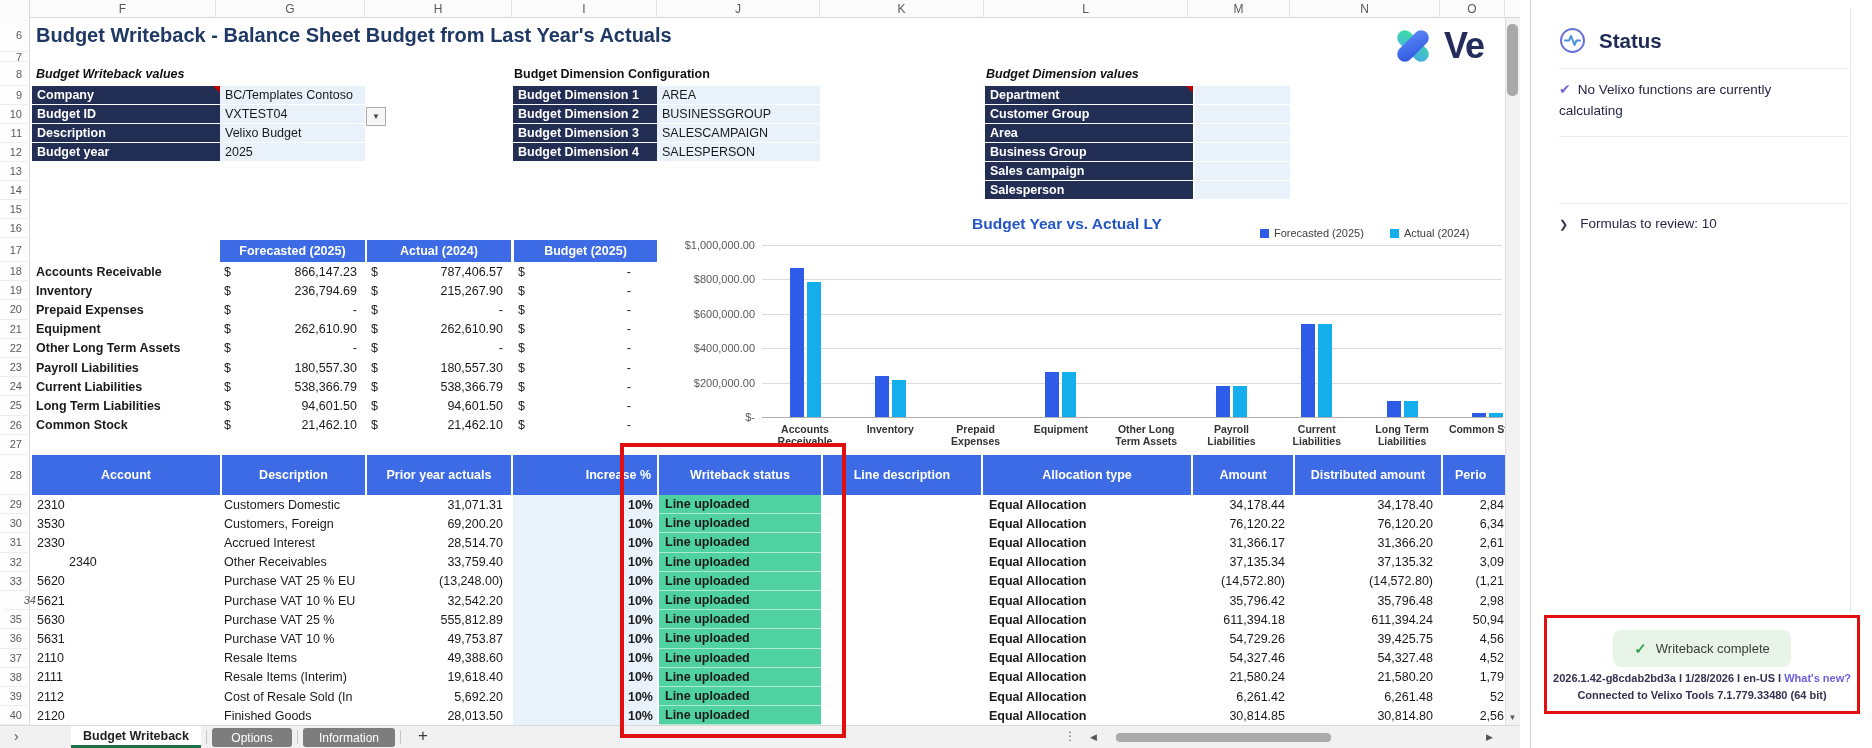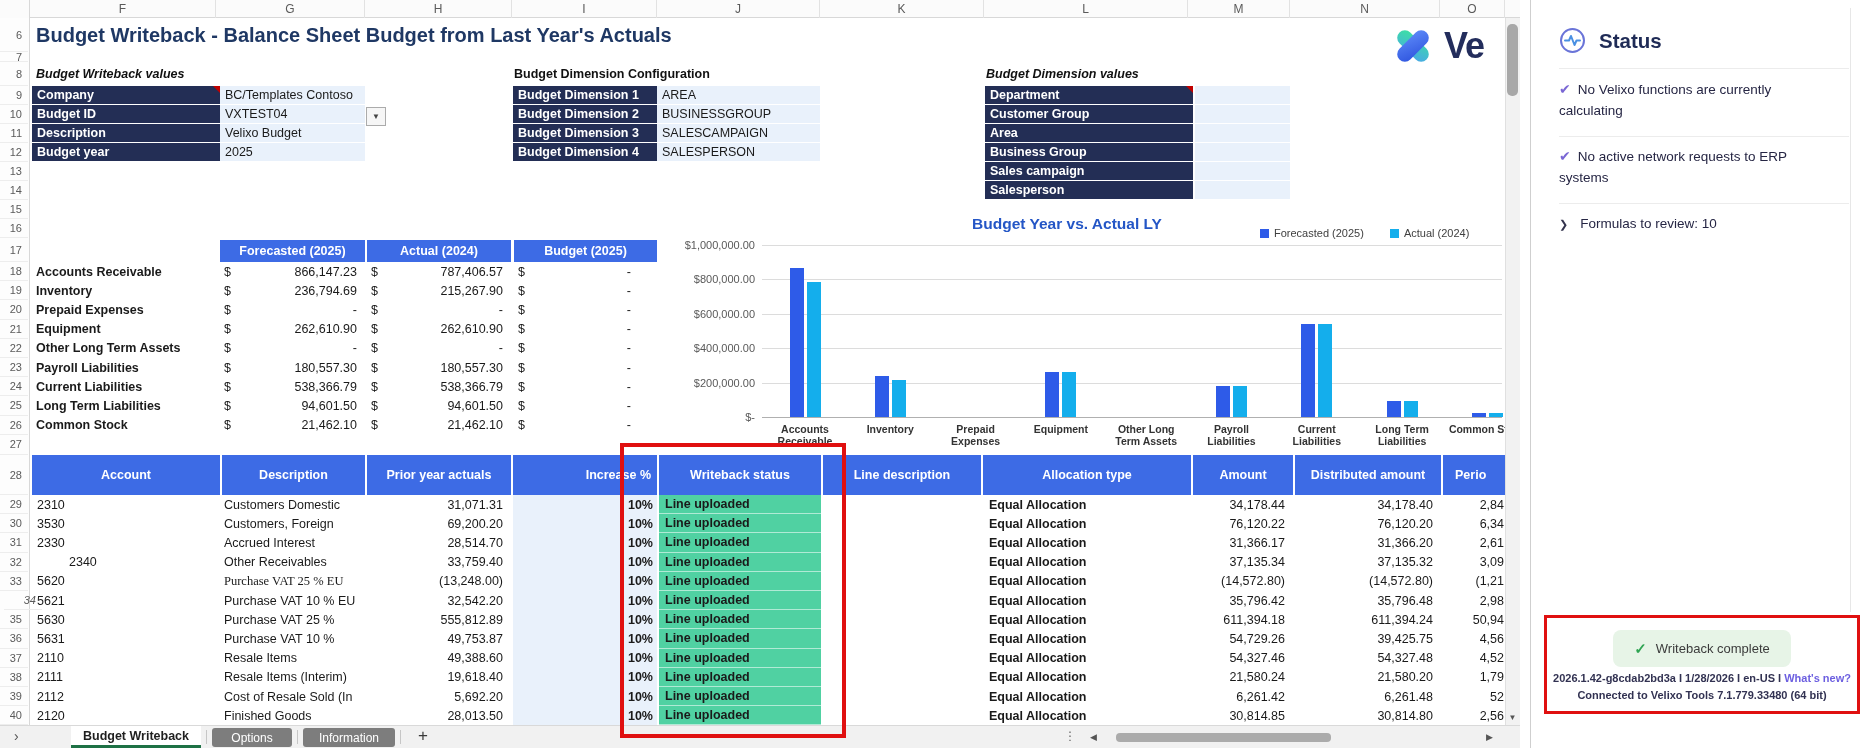--- a/index.html
+++ b/index.html
@@ -349,21 +349,21 @@
         <div class="cell abs" style="left: 222px; top: 552.6px; width: 143px; height: 19.2px; padding-left: 2px;">Other Receivables</div>
         <div class="cell abs" style="left: 367px; top: 552.6px; width: 144px; height: 19.2px; justify-content: flex-end; padding-right: 8px;">33,759.40</div>
         <div class="cell abs" style="left: 513px; top: 552.6px; width: 144px; height: 19.2px; justify-content: flex-end; padding-right: 4px; background: var(--lightblue); font-weight: bold;">10%</div>
         <div class="cell abs" style="left: 659px; top: 552.6px; width: 162px; height: 19.2px; padding-left: 6px; background: var(--green); font-weight: bold; border-bottom: 1px solid rgba(255, 255, 255, 0.55);">Line uploaded</div>
         <div class="cell abs" style="left: 823px; top: 552.6px; width: 158px; height: 19.2px;"></div>
         <div class="cell abs" style="left: 983px; top: 552.6px; width: 208px; height: 19.2px; padding-left: 6px; font-weight: bold;">Equal Allocation</div>
         <div class="cell abs" style="left: 1193px; top: 552.6px; width: 100px; height: 19.2px; justify-content: flex-end; padding-right: 8px;">37,135.34</div>
         <div class="cell abs" style="left: 1295px; top: 552.6px; width: 146px; height: 19.2px; justify-content: flex-end; padding-right: 8px;">37,135.32</div>
         <div class="cell abs" style="left: 1443px; top: 552.6px; width: 62px; height: 19.2px; justify-content: flex-end; padding-right: 1px;">3,09</div>
         <div class="cell abs" style="left: 32px; top: 571.8px; width: 188px; height: 19.2px; padding-left: 5px;">5620</div>
-        <div class="cell abs" style="left: 222px; top: 571.8px; width: 143px; height: 19.2px; padding-left: 2px; font-family: Liberation Serif, serif;">Purchase VAT 25 % EU</div>
+        <div class="cell abs" style="left: 222px; top: 571.8px; width: 143px; height: 19.2px; padding-left: 2px;">Purchase VAT 25 % EU</div>
         <div class="cell abs" style="left: 367px; top: 571.8px; width: 144px; height: 19.2px; justify-content: flex-end; padding-right: 8px;">(13,248.00)</div>
         <div class="cell abs" style="left: 513px; top: 571.8px; width: 144px; height: 19.2px; justify-content: flex-end; padding-right: 4px; background: var(--lightblue); font-weight: bold;">10%</div>
         <div class="cell abs" style="left: 659px; top: 571.8px; width: 162px; height: 19.2px; padding-left: 6px; background: var(--green); font-weight: bold; border-bottom: 1px solid rgba(255, 255, 255, 0.55);">Line uploaded</div>
         <div class="cell abs" style="left: 823px; top: 571.8px; width: 158px; height: 19.2px;"></div>
         <div class="cell abs" style="left: 983px; top: 571.8px; width: 208px; height: 19.2px; padding-left: 6px; font-weight: bold;">Equal Allocation</div>
         <div class="cell abs" style="left: 1193px; top: 571.8px; width: 100px; height: 19.2px; justify-content: flex-end; padding-right: 8px;">(14,572.80)</div>
         <div class="cell abs" style="left: 1295px; top: 571.8px; width: 146px; height: 19.2px; justify-content: flex-end; padding-right: 8px;">(14,572.80)</div>
         <div class="cell abs" style="left: 1443px; top: 571.8px; width: 62px; height: 19.2px; justify-content: flex-end; padding-right: 1px;">(1,21</div>
         <div class="cell abs" style="left: 32px; top: 591px; width: 188px; height: 19.2px; padding-left: 5px;">5621</div>
         <div class="cell abs" style="left: 222px; top: 591px; width: 143px; height: 19.2px; padding-left: 2px;">Purchase VAT 10 % EU</div>
@@ -507,23 +507,20 @@
         <polyline points="6,13.5 10,13.5 12,9 15.5,18 17.5,13.5 21,13.5" fill="none" stroke="#4A90E2" stroke-width="2" stroke-linejoin="round" stroke-linecap="round"></polyline>
       </svg>
       <span style="font-size:20.5px;font-weight:bold;color:#1F2B56;">Status</span>
     </div>
 
     <div class="abs divline" style="left:28px;top:68px;width:290px;"></div>
     <div class="abs pitem" style="left:28px;top:79px;width:270px;">
       <span class="chk">✔</span><span>No Velixo functions are currently calculating</span>
     </div>
     <div class="abs divline" style="left:28px;top:136px;width:290px;"></div>
-    <div class="abs pitem" style="left:28px;top:146px;width:270px;">
-      <span class="chk">✔</span><span>No active network requests to ERP systems</span>
-    </div>
     <div class="abs divline" style="left:28px;top:203px;width:290px;"></div>
     <div class="abs pitem" style="left:28px;top:213px;width:280px;">
       <span style="color:#33334d;font-size:11px;margin-right:12px;">❯</span><span>Formulas to review: 10</span>
     </div>
 
     <div class="abs" style="left:82px;top:630px;width:178px;height:37px;background:var(--pillbg);border-radius:8px;
          display:flex;align-items:center;justify-content:center;gap:9px;">
       <span style="color:var(--pillcheck);font-size:15px;font-weight:bold;">✓</span>
       <span style="font-size:13px;color:#3b3b3b;">Writeback complete</span>
     </div>

